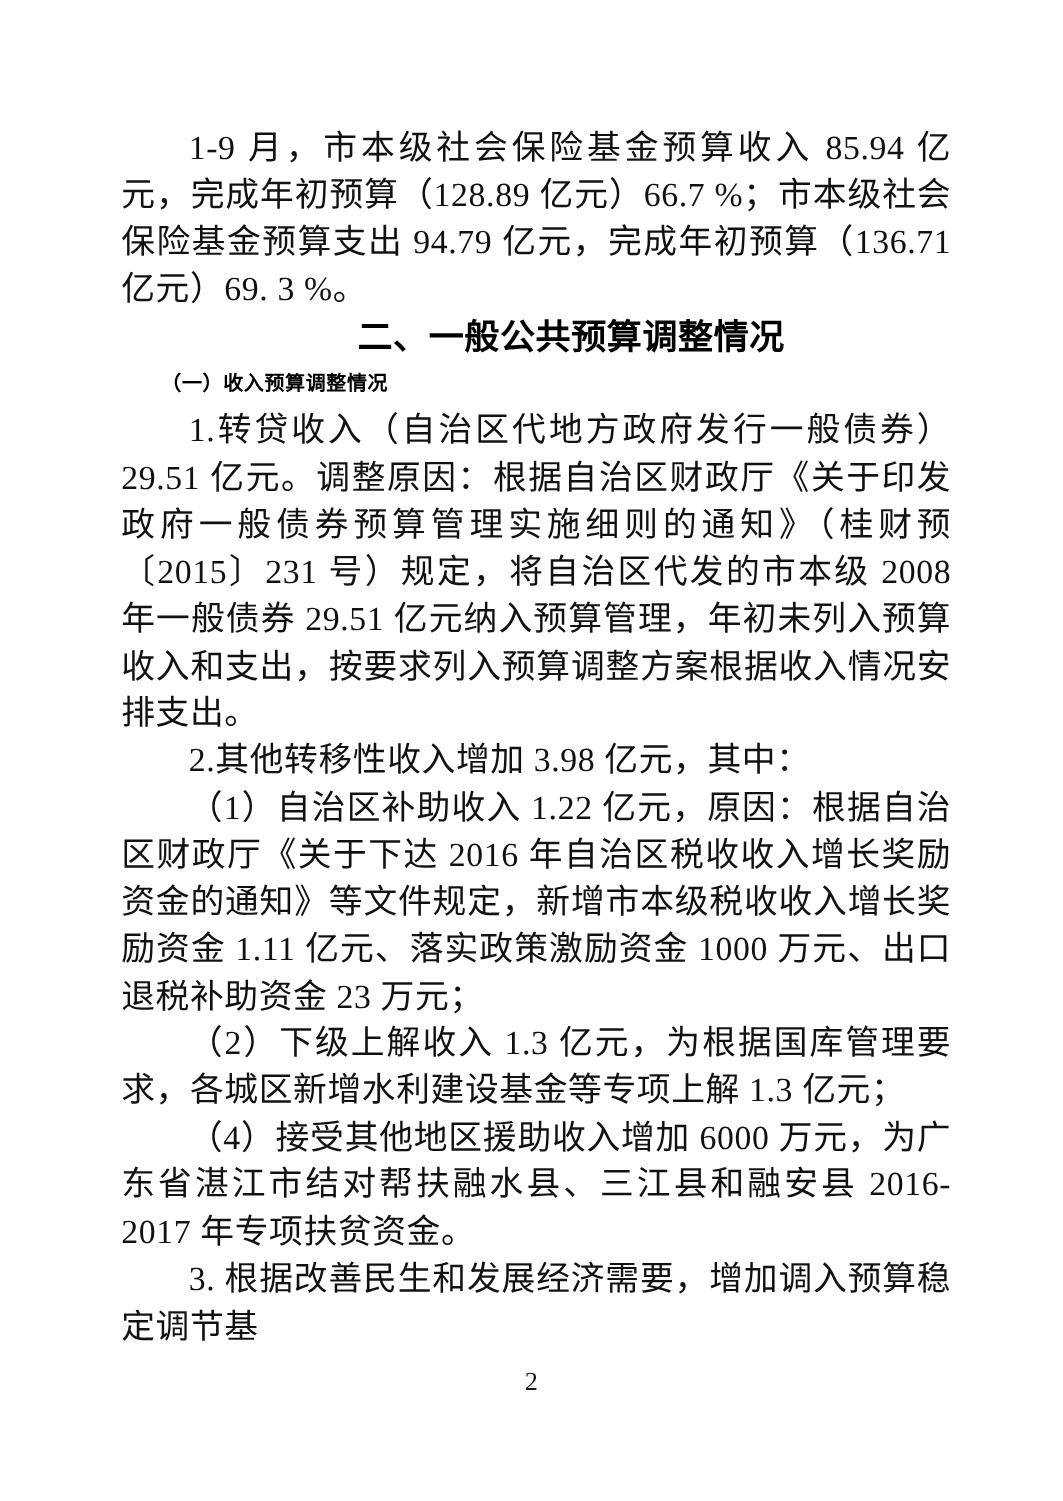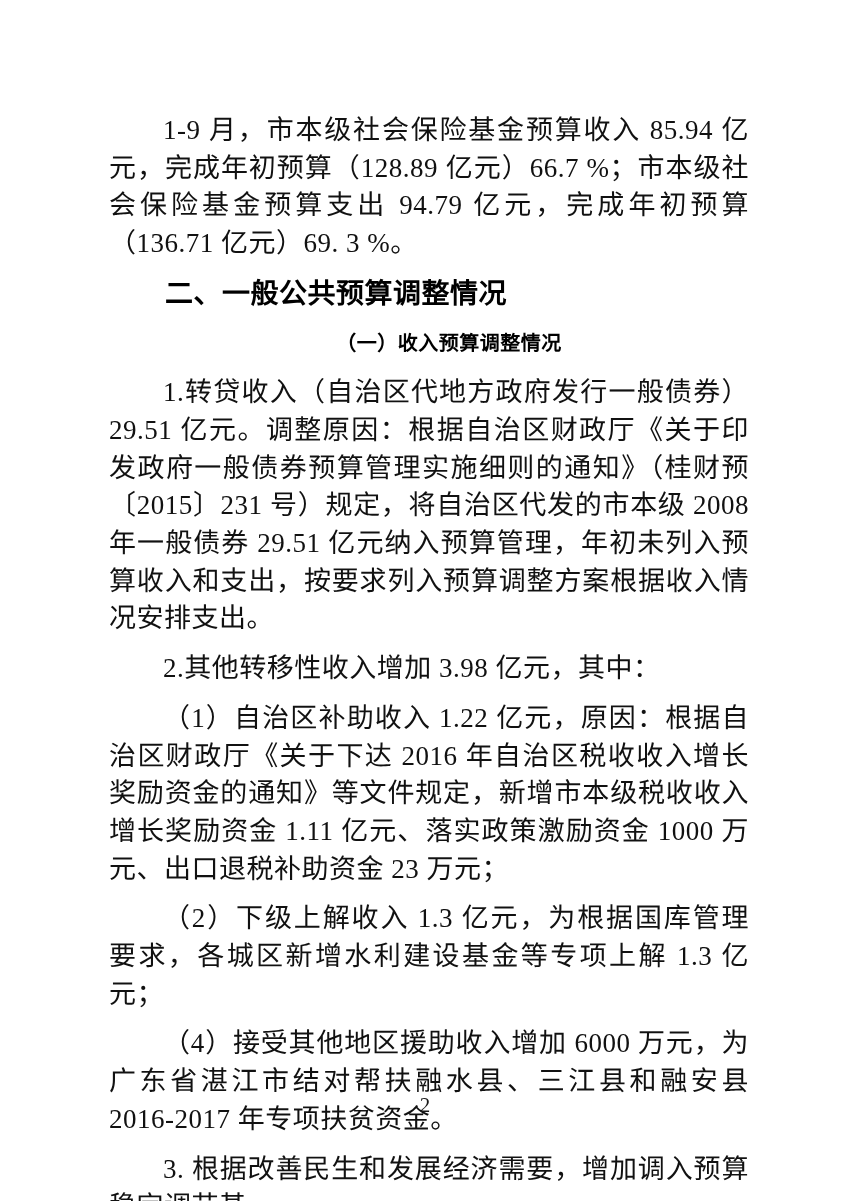--- a/index.html
+++ b/index.html
@@ -16,43 +16,43 @@
     overflow: hidden;
     font-family: "Liberation Serif", "DejaVu Serif", serif;
   }
   .content {
     position: absolute;
     left: 97px;
     top: 100px;
     width: 664px;
   }
   .para {
-    margin: 12px;
+    margin: 0;
     padding: 0;
     font-size: 27px;
     line-height: 37.7px;
     text-align: justify;
     text-justify: inter-character;
     text-indent: 2em;
     letter-spacing: 0.5px;
     color: #111111;
   }
   .para.heading1 {
     font-family: "Liberation Sans", "DejaVu Sans", sans-serif;
     font-weight: bold;
     color: #000000;
-    text-align: left;
+    text-align: center;
     font-size: 28px;
   }
   .para.heading2 {
     font-family: "Liberation Serif", "DejaVu Serif", serif;
     font-weight: bold;
     color: #000000;
-    text-align: center;
-    font-size: 20px;
+    text-align: left;
+    font-size: 16px;
   }
   .page-number {
     position: absolute;
     left: 0;
     right: 0;
     top: 1093px;
     text-align: center;
     font-size: 21px;
     line-height: 24px;
     color: #1a1a1a;

